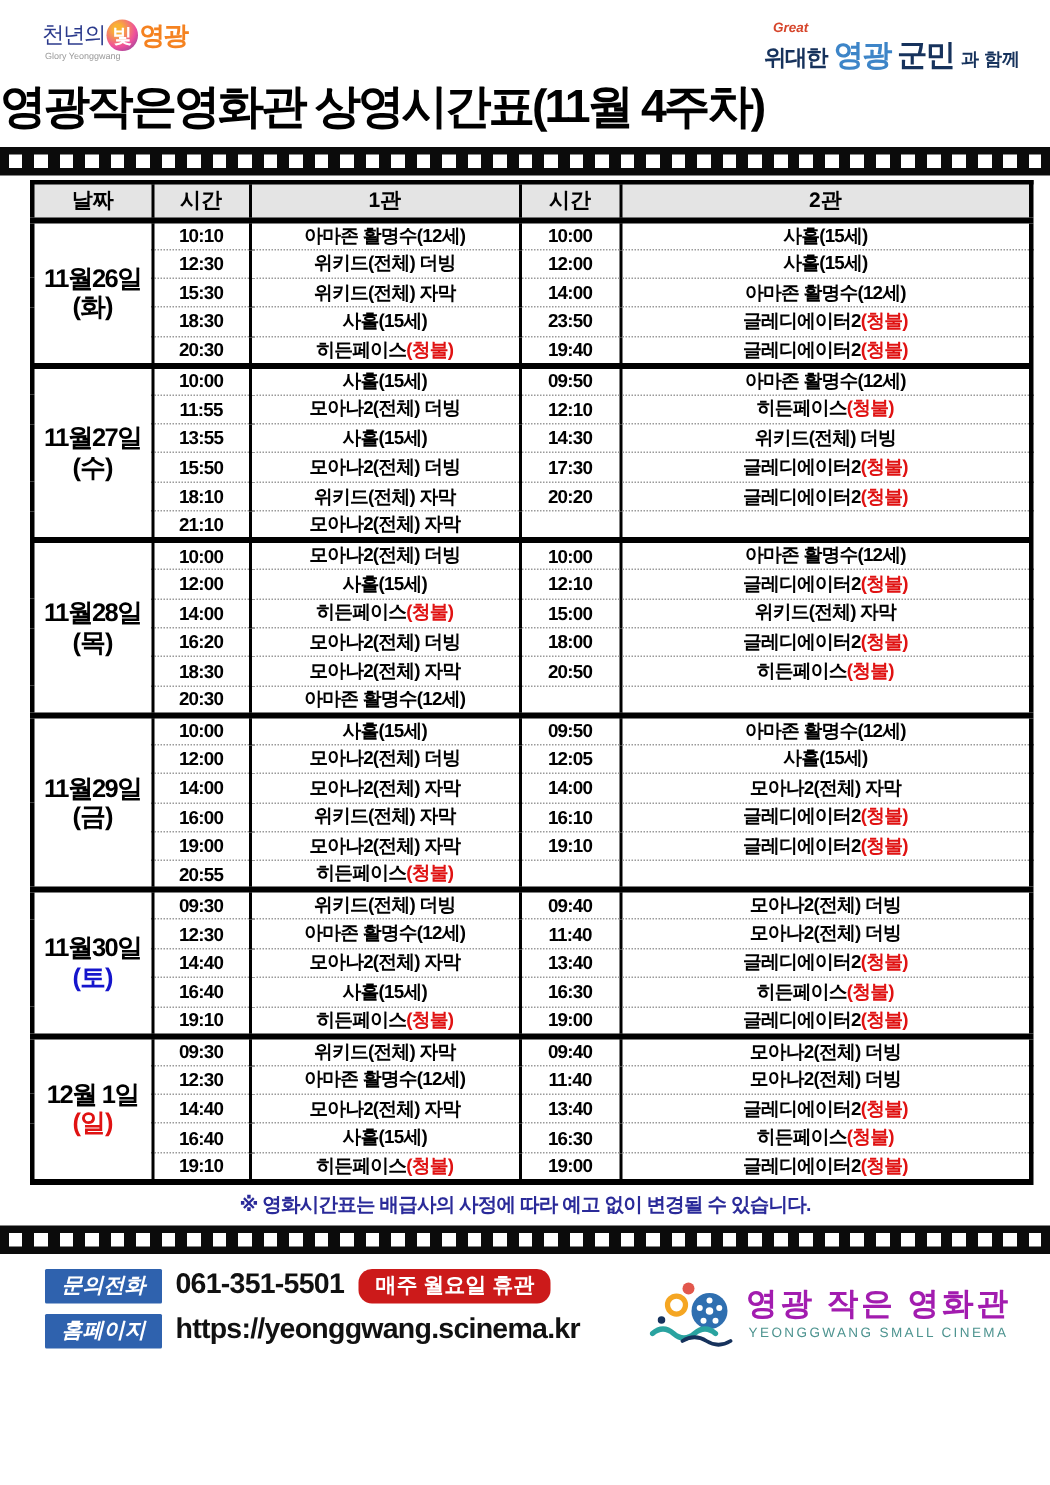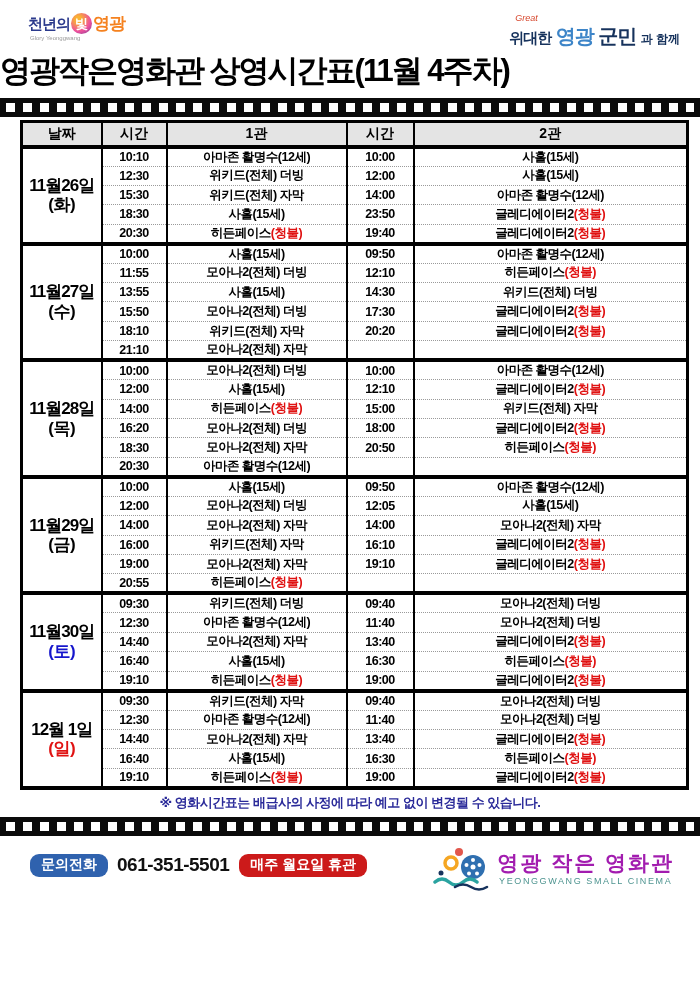--- a/index.html
+++ b/index.html
@@ -6,29 +6,29 @@
   html, body { margin: 0; padding: 0; }
   body {
     width: 700px; height: 990px; background: #ffffff;
     font-family: "Liberation Sans", "DejaVu Sans", sans-serif;
     position: relative; overflow: hidden;
   }
   
   .top-row { display: flex; justify-content: space-between; align-items: flex-start; padding: 13px 20px 0 28px; height: 48px; }
   .logo-left { line-height: 1; }
   .ll-main { display: flex; align-items: center; }
-  .ll-1 { color: #2b3a8c; font-weight: bold; font-size: 15px; letter-spacing: -1px; }
+  .ll-1 { color: #2b3a8c; font-weight: normal; font-size: 15px; letter-spacing: -1px; }
   .ll-sun { display: inline-flex; width: 21px; height: 21px; border-radius: 50%; margin: 0 1px;
             background: radial-gradient(circle at 35% 30%, #f9b233 15%, #ee4f9d 60%, #7d4398 95%);
             align-items: center; justify-content: center; }
   .ll-2 { color: #ffffff; font-weight: bold; font-size: 13px; }
   .ll-3 { color: #f58220; font-weight: bold; font-size: 17px; letter-spacing: -1px; }
   .ll-sub { font-size: 6px; color: #999999; margin-top: 1px; padding-left: 2px; }
   .logo-right { position: relative; padding-top: 10px; white-space: nowrap; }
-  .lr-great { position: absolute; top: 0; left: 6px; color: #d6452b; font-size: 9px; font-style: italic; font-weight: normal; }
+  .lr-great { position: absolute; top: 0; left: 6px; color: #d6452b; font-size: 9px; font-style: italic; font-weight: bold; }
   .lr-1 { color: #16325c; font-weight: bold; font-size: 15px; letter-spacing: -1px; }
   .lr-2 { color: #3d85c8; font-weight: bold; font-size: 20px; letter-spacing: -1px; }
   .lr-3 { color: #16325c; font-weight: bold; font-size: 20px; letter-spacing: -1px; }
   .lr-4 { color: #16325c; font-weight: bold; font-size: 12px; }
   
   .title { margin: 2px 0 6px 0; text-align: left; font-size: 31px; font-weight: bold;
            letter-spacing: -2px; color: #000000; }
   
   .filmstrip { height: 19px; background: #0b0b0b; display: flex; align-items: center; }
   .filmstrip .holes { height: 9px; flex: 1; margin: 0 6px;
@@ -49,21 +49,21 @@
   .movie-cell { border-right: 2px solid #000; }
   .schedule tr.sub .time-cell, .schedule tr.sub .movie-cell { border-top: 1.5px dotted #9a9a9a; }
   
   .note { text-align: center; font-size: 13px; font-weight: bold; color: #2a2a99;
     letter-spacing: -0.5px; margin: 4px 0 5px 0; }
   
   .footer { display: flex; justify-content: space-between; align-items: center; padding: 10px 18px 0 30px; }
   .contact-row { display: flex; align-items: center; margin-bottom: 7px; }
   .badge { display: inline-flex; align-items: center; justify-content: center;
     color: #ffffff; font-weight: bold; font-size: 14px; height: 23px; padding: 0 11px; }
-  .badge.blue { background: #2f62ae; border-radius: 9px; margin-right: 9px; }
+  .badge.blue { background: #2f62ae; border-radius: 1px; margin-right: 9px; font-style: italic; }
   .badge.red { background: #cc1a1a; border-radius: 9px; margin-left: 10px; }
   .contact-text { font-size: 19px; font-weight: bold; color: #111111; letter-spacing: -0.5px; }
   .cinema-logo { display: flex; align-items: center; margin-right: 8px; }
   .cinema-logo svg { margin-right: 6px; }
   .cl-kr { color: #a21caf; font-weight: bold; font-size: 21px; letter-spacing: 2px; line-height: 1; }
   .cl-en { color: #4e9490; font-size: 9px; letter-spacing: 1.6px; margin-top: 3px; text-align: center; }
 </style>
 </head>
 <body>
 
@@ -351,20 +351,24 @@
 <div class="filmstrip">
     <div class="holes"></div>
   </div>
 
 <div class="footer">
   <div class="contact">
     <div class="contact-row">
       <span class="badge blue">문의전화</span>
       <span class="contact-text">061-351-5501</span>
       <span class="badge red">매주 월요일 휴관</span>
+    </div>
+    <div class="contact-row">
+      <span class="badge blue">홈페이지</span>
+      <span class="contact-text">https://yeonggwang.scinema.kr</span>
     </div>
   </div>
   <div class="cinema-logo">
     <svg width="58" height="46" viewBox="0 0 58 46">
       <circle cx="8" cy="27" r="2.5" fill="#16325c"></circle>
       <circle cx="18" cy="17" r="6" fill="none" stroke="#f5a623" stroke-width="3.5"></circle>
       <circle cx="26" cy="6" r="4" fill="#e2574c"></circle>
       <circle cx="40" cy="21" r="12" fill="#2f6fb0"></circle>
       <circle cx="40" cy="21" r="2.5" fill="#ffffff"></circle>
       <circle cx="40" cy="14" r="2" fill="#ffffff"></circle>

